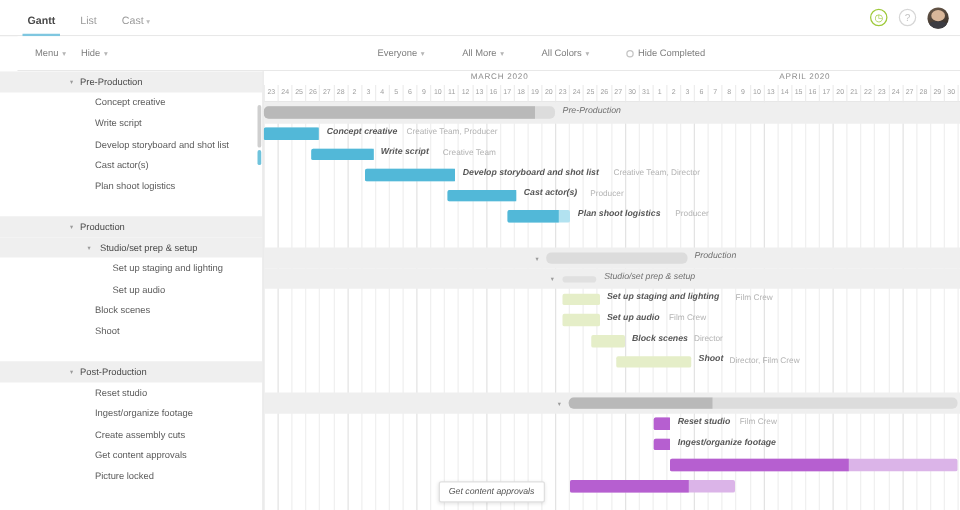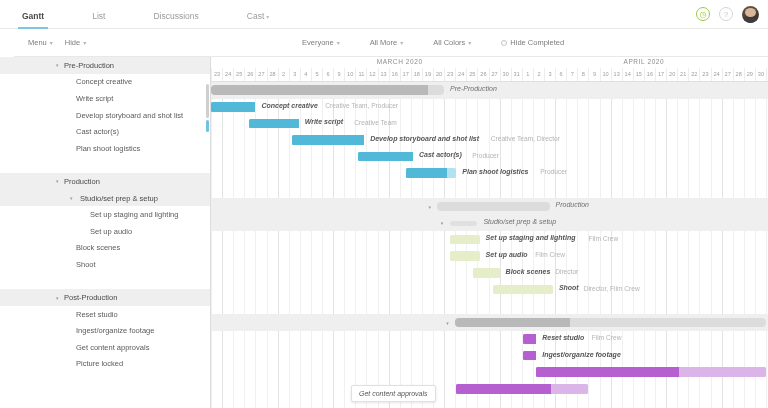--- a/index.html
+++ b/index.html
@@ -11,21 +11,21 @@
     color: #4a4a4a;
   }
   #app { position: relative; width: 768px; height: 408px; }
 
   
   .topnav {
     position: absolute; top: 0; left: 0; width: 768px; height: 29px;
     background: #fff; border-bottom: 1px solid #e8e8e8;
     display: flex; align-items: center;
   }
-  .nav-tabs { display: flex; align-items: flex-start; height: 29px; padding-left: 12px; gap: 28px; }
+  .nav-tabs { display: flex; align-items: flex-start; height: 29px; padding-left: 12px; }
   .nav-tab {
     font-size: 8.5px; color: #9b9b9b; padding: 0 10px;
     height: 29px; line-height: 33px; position: relative; white-space: nowrap;
     cursor: pointer;
   }
   .nav-tab.active { color: #4a4a4a; font-weight: bold; }
   .nav-tab.active::after {
     content: ""; position: absolute; left: 6px; right: 6px; bottom: 0;
     height: 2px; background: #7fc7e0;
   }
@@ -193,21 +193,20 @@
 </style>
 </head>
 <body>
 
 <div id="app">
 
   <div class="topnav">
     <div class="nav-tabs" id="navTabs">
         <div class="nav-tab active"><span>Gantt</span></div>
         <div class="nav-tab"><span>List</span></div>
-        <div class="nav-tab"><span>Discussions</span></div>
         <div class="nav-tab"><span>Cast</span><span class="nav-caret">▾</span></div>
       </div>
     <div class="nav-right">
       <div class="circ-icon clock-icon">◷</div>
       <div class="circ-icon help-icon">?</div>
       <div class="avatar"></div>
     </div>
   </div>
 
   <div class="toolbar">
@@ -292,20 +291,23 @@
           </div>
           <div class="row lvl-g1 group">
             <span class="tri">▾</span>
             <span class="rlabel">Post-Production</span>
           </div>
           <div class="row lvl-t1">
             <span class="rlabel">Reset studio</span>
           </div>
           <div class="row lvl-t1">
             <span class="rlabel">Ingest/organize footage</span>
+          </div>
+          <div class="row lvl-t1">
+            <span class="rlabel">Create assembly cuts</span>
           </div>
           <div class="row lvl-t1">
             <span class="rlabel">Get content approvals</span>
           </div>
           <div class="row lvl-t1">
             <span class="rlabel">Picture locked</span>
           </div>
         </div>
       <div class="sb-scroll"></div>
       <div class="sb-scroll2"></div>

